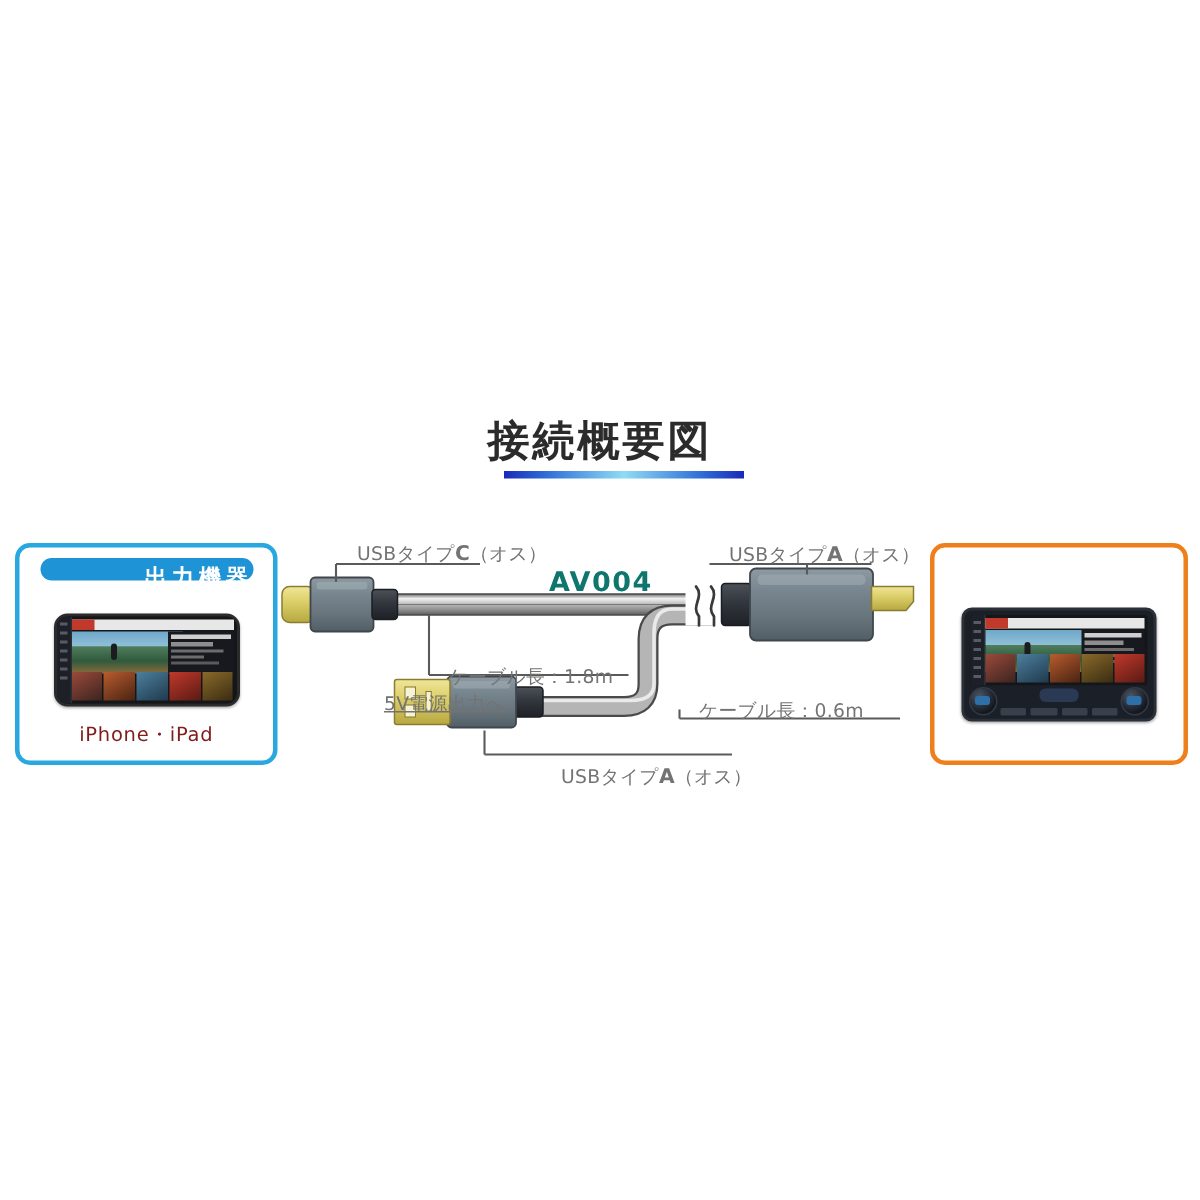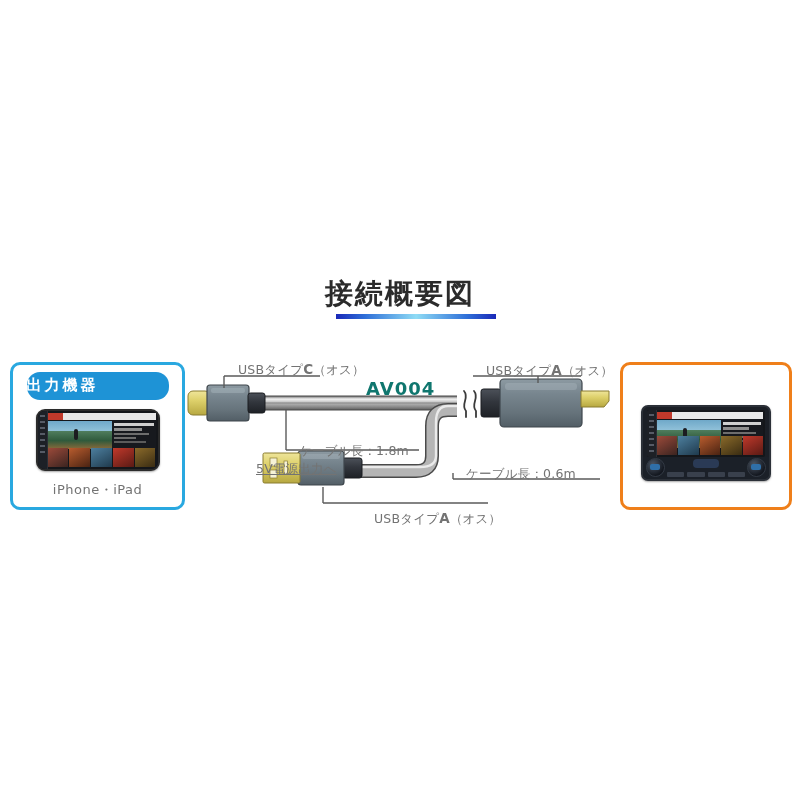--- a/index.html
+++ b/index.html
@@ -68,40 +68,40 @@
     width: 172px;
     height: 148px;
     border: 3px solid #ef7f1a;
   }
   .device-badge {
     position: absolute;
     left: 50%;
     transform: translateX(-50%);
     top: 7px;
     width: 142px;
-    height: 28px;
+    height: 15px;
     border-radius: 13px;
     color: #ffffff;
     font-size: 15px;
     font-weight: bold;
     letter-spacing: 3px;
-    text-align: left;
+    text-align: right;
     line-height: 26px;
     white-space: nowrap;
   }
   .device-badge.blue { background: #1e93d6; }
   .device-badge.orange { background: #ef7f1a; }
   .device-caption {
     position: absolute;
     left: 0;
     bottom: 8px;
     width: 100%;
     text-align: center;
     font-size: 13px;
-    color: #737373;
+    color: #7f1d1d;
     letter-spacing: 0.5px;
   }
 
   
   .phone {
     position: absolute;
     left: 50%;
     transform: translateX(-50%);
     top: 44px;
     width: 124px;

